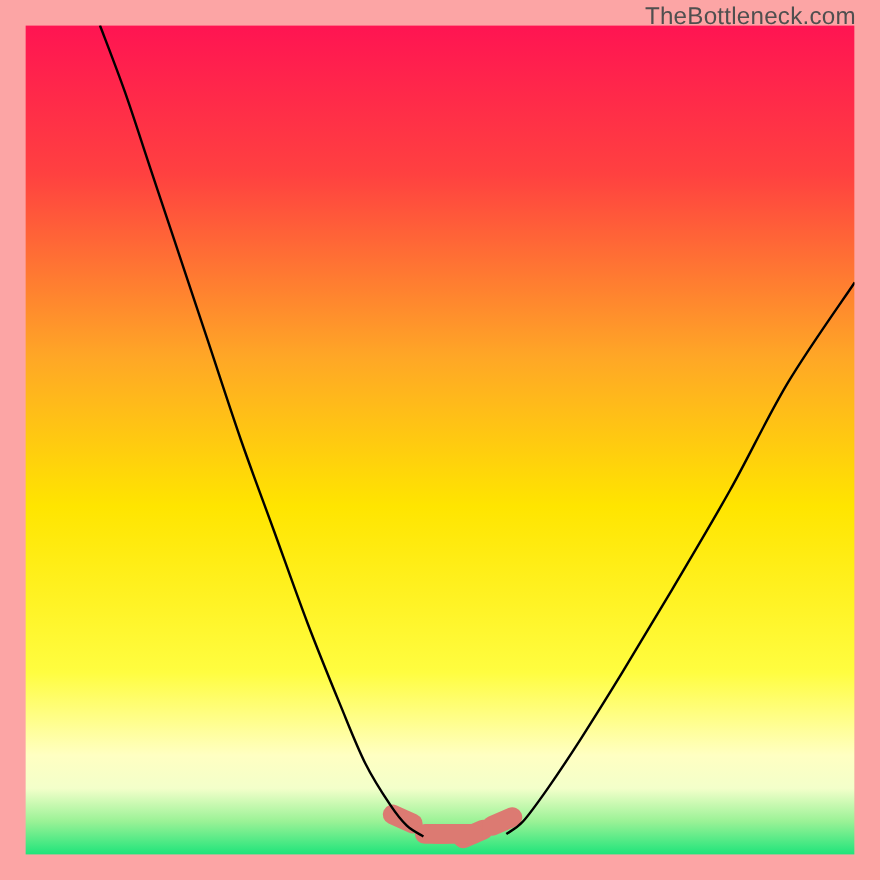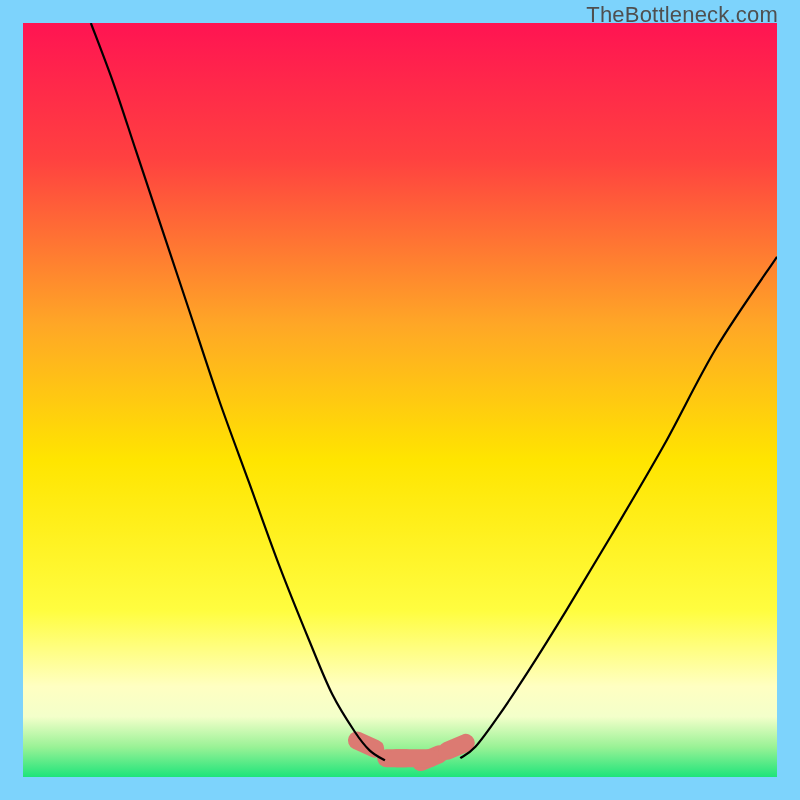--- a/index.html
+++ b/index.html
@@ -3,21 +3,21 @@
 <meta charset="utf-8">
 <style>
   * { margin: 0; padding: 0; box-sizing: border-box; }
   html, body { width: 800px; height: 800px; overflow: hidden; }
   body { background: #000; position: relative; font-family: Arial, sans-serif; }
 
   .frame {
     position: absolute;
     top: 0; left: 0;
     width: 800px; height: 800px;
-    background: #7dd3fc;
+    background: #fca5a5;
   }
 
   .plot-area {
     position: absolute;
     left: 23px;
     top: 23px;
     width: 754px;   
     height: 754px;  
     overflow: hidden;
   }

